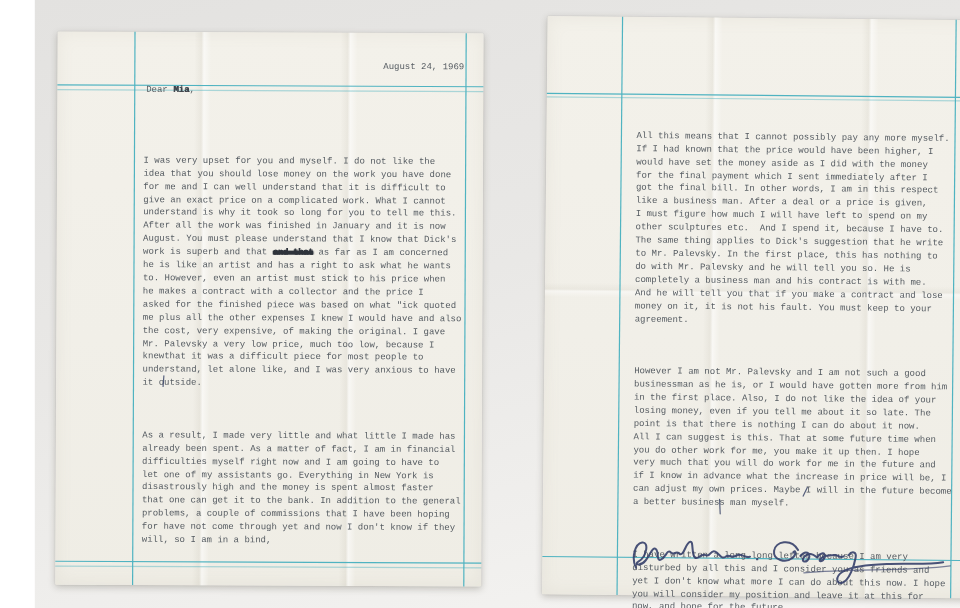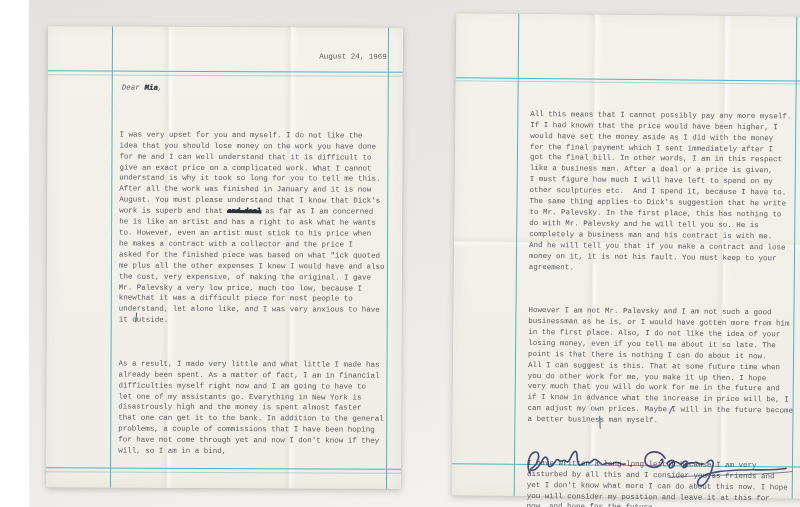--- a/index.html
+++ b/index.html
@@ -26,21 +26,21 @@
   .gl.echo{opacity:.45;}
 
   
   .crease-v{position:absolute;top:0;bottom:0;width:14px;pointer-events:none;
     background:linear-gradient(90deg,rgba(120,110,85,0) 0%,rgba(120,110,85,.07) 42%,rgba(255,255,255,.55) 58%,rgba(120,110,85,0) 100%);}
   .crease-h{position:absolute;left:0;right:0;height:12px;pointer-events:none;
     background:linear-gradient(180deg,rgba(120,110,85,0) 0%,rgba(120,110,85,.06) 45%,rgba(255,255,255,.45) 60%,rgba(120,110,85,0) 100%);}
 
   .typed{color:#565c62;font-size:7.5px;line-height:10.9px;letter-spacing:0;}
   .date{position:absolute;top:24px;left:0;width:339px;text-align:right;}
-  .salutation{position:absolute;top:56px;left:74px;white-space:pre;font-style:italic;}
+  .salutation{position:absolute;top:44px;left:74px;white-space:pre;}
   .body-text{position:absolute;white-space:pre-wrap;}
   .body1{left:72px;top:81px;width:276px;}
   .body2{left:75px;top:73px;width:276px;}
   .body-text p{margin:0 0 10.9px 0;}
   .body-text p:last-child{margin-bottom:0;}
 
   .overtype{font-weight:bold;color:#3d434b;text-shadow:.4px 0 0 #3d434b;}
   .struck{font-weight:bold;color:#2e333b;text-shadow:.5px 0 0 #2e333b;
     text-decoration:line-through;text-decoration-thickness:2.5px;letter-spacing:-.3px;}
 
@@ -68,21 +68,21 @@
     <div class="typed salutation"><span>Dear </span><span class="overtype">Mia</span><span>,</span></div>
 
     <div class="typed body-text body1">
       <p><span>I was very upset for you and myself. I do not like the
 idea that you should lose money on the work you have done
 for me and I can well understand that it is difficult to
 give an exact price on a complicated work. What I cannot
 understand is why it took so long for you to tell me this.
 After all the work was finished in January and it is now
 August. You must please understand that I know that Dick's
-work is superb and that </span><span class="struck">and deal</span><span> as far as I am concerned
+work is superb and that </span><span class="struck">and that</span><span> as far as I am concerned
 he is like an artist and has a right to ask what he wants
 to. However, even an artist must stick to his price when
 he makes a contract with a collector and the price I
 asked for the finished piece was based on what "ick quoted
 me plus all the other expenses I knew I would have and also
 the cost, very expensive, of making the original. I gave
 Mr. Palevsky a very low price, much too low, because I
 knewthat it was a difficult piece for most people to
 understand, let alone like, and I was very anxious to have
 it outside.</span></p>

